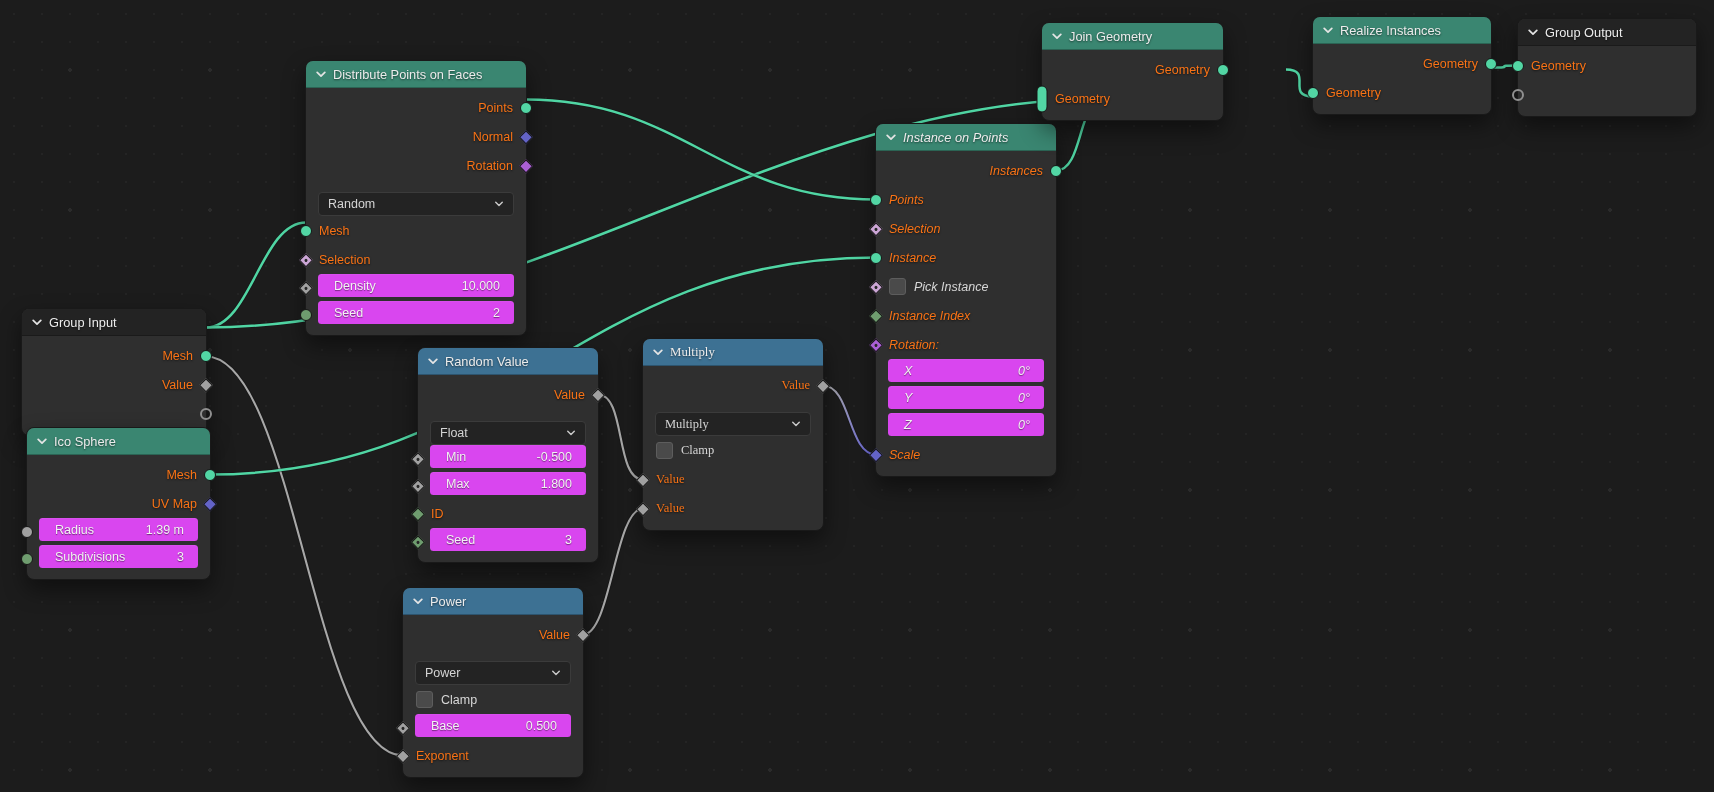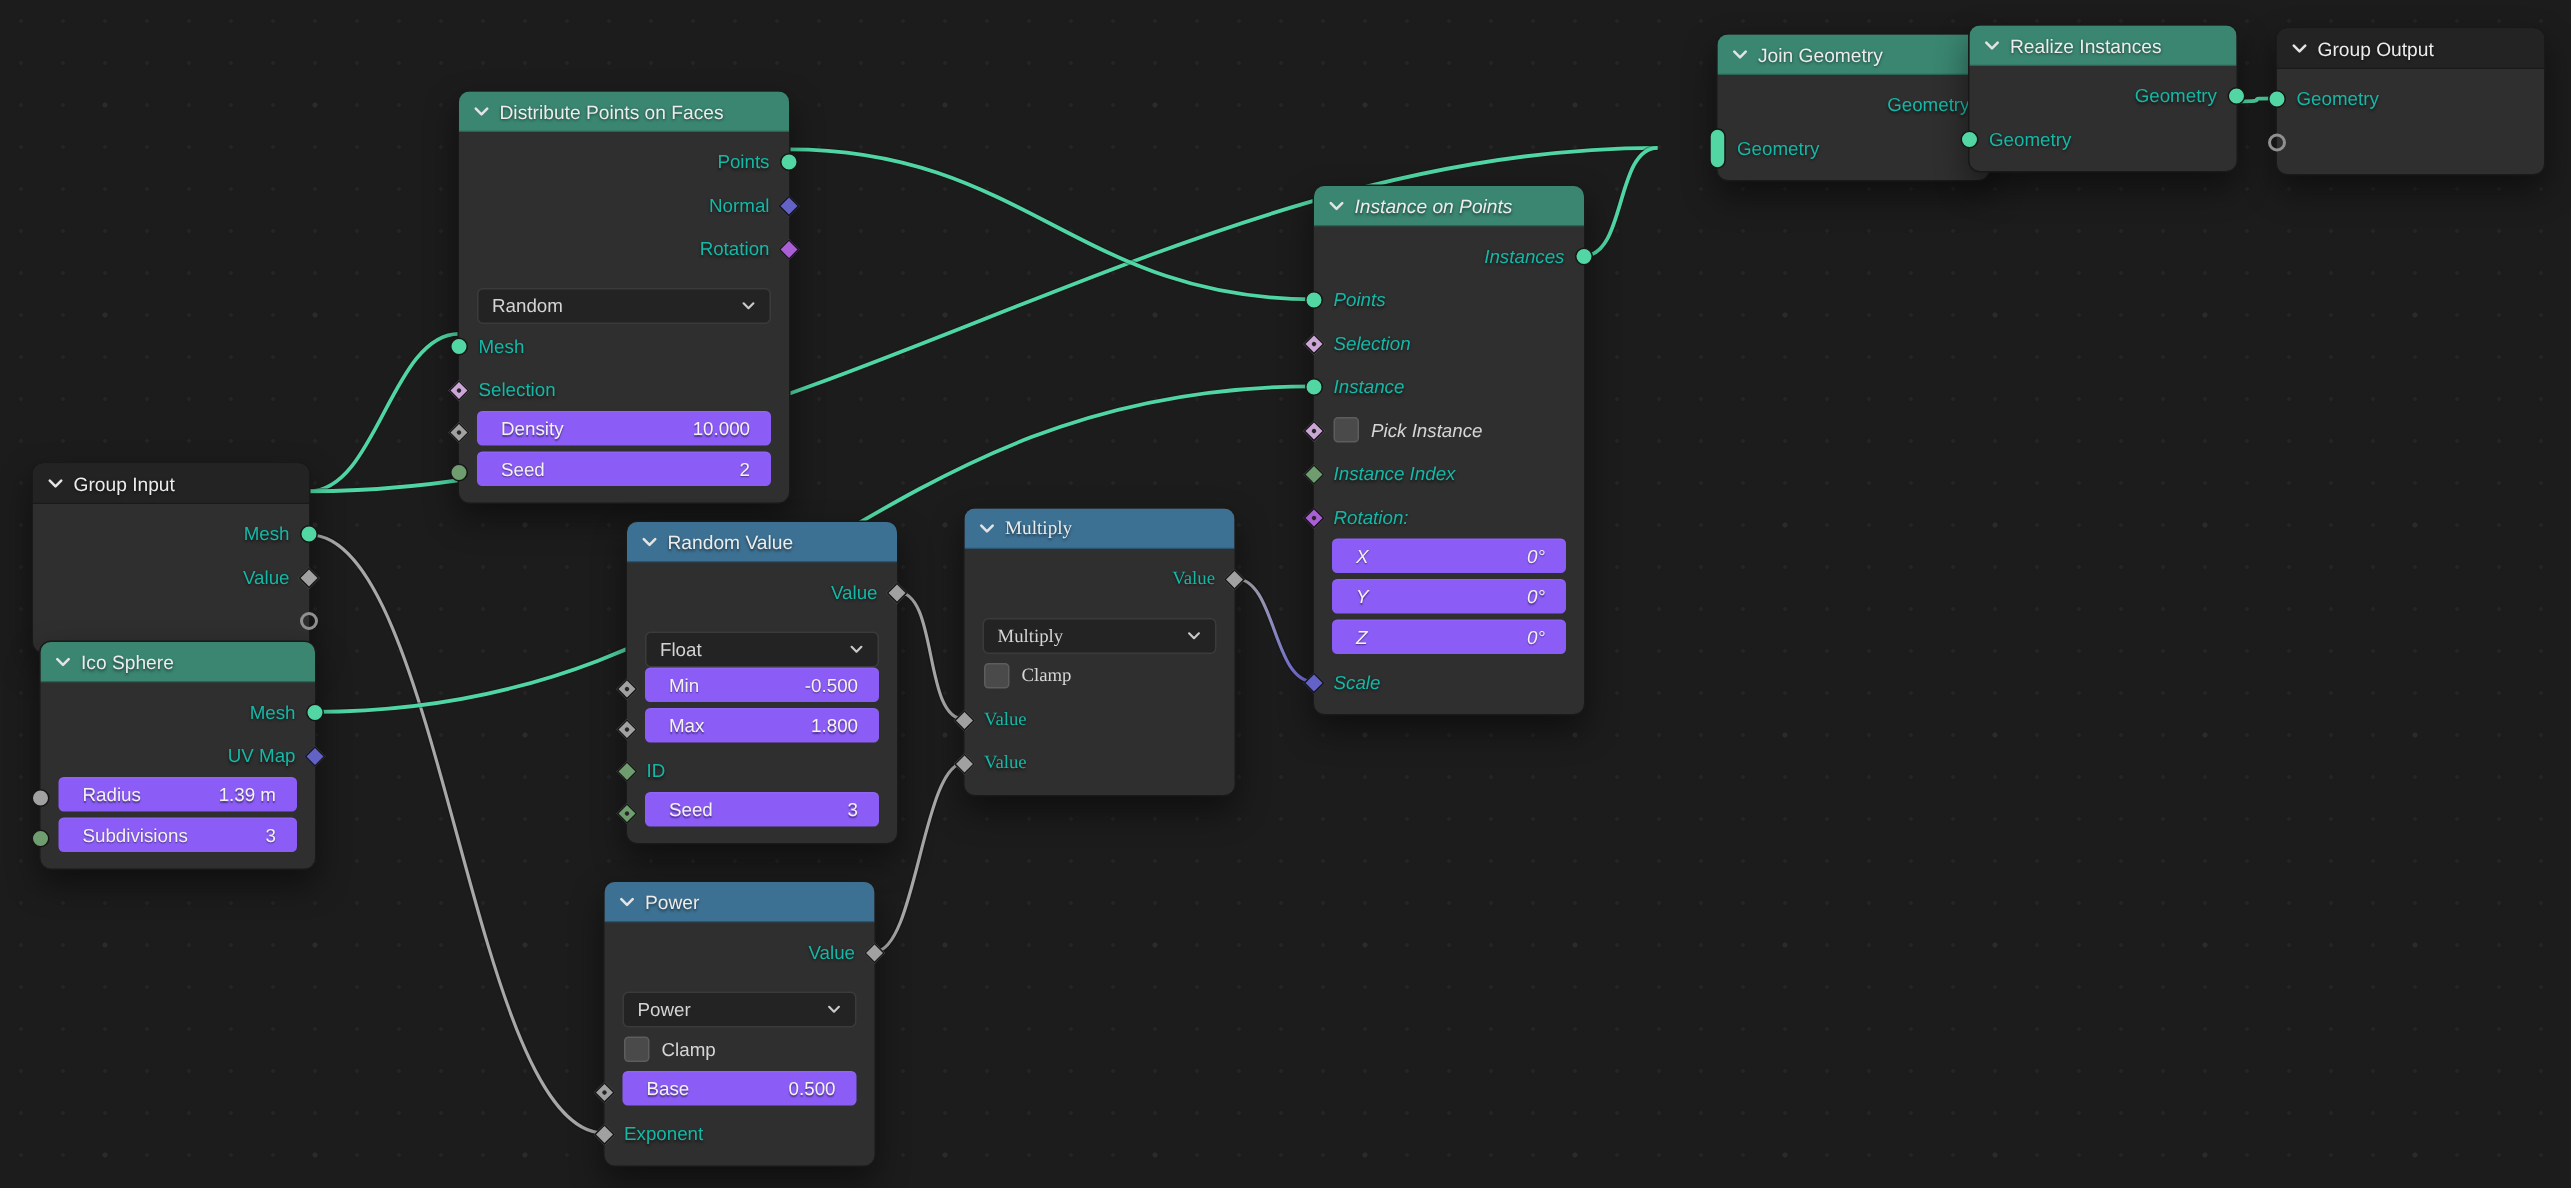--- a/index.html
+++ b/index.html
@@ -25,32 +25,32 @@
     color:#ececec;
   }
   .hdr.geometry{background:#3a8671;}
   .hdr.converter{background:#3d7193;}
   .hdr.group{background:#232323;}
   .hdr .ttl{white-space:nowrap;text-shadow:0 1px 2px rgba(0,0,0,.55);font-size:12.8px;}
   .caret{display:flex;align-items:center;}
   .rows{padding:5px 0 7px 0;}
   .row{position:relative;display:flex;align-items:center;}
   .r-socket{height:29px;}
-  .r-socket .lbl{white-space:nowrap;text-shadow:0 1px 2px rgba(0,0,0,.6);color:#14b8a6;}
+  .r-socket .lbl{white-space:nowrap;text-shadow:0 1px 2px rgba(0,0,0,.6);color:#f97316;}
   .r-socket.out{justify-content:flex-end;padding-right:13px;}
   .r-socket.in{justify-content:flex-start;padding-left:13px;gap:8px;}
   .r-dropdown{height:36px;padding:0 12px;align-items:flex-end;}
   .dropdown{
     flex:1;height:22px;background:#232323;border:1px solid #3b3b3b;border-radius:4px;
     display:flex;align-items:center;justify-content:space-between;padding:0 9px;
     color:#d4d4d4;
   }
   .r-field{height:27px;padding:0 12px;align-items:flex-start;}
   .fieldw{
-    flex:1;height:23px;background:#8b5cf6;border-radius:3.5px;
+    flex:1;height:23px;background:#d946ef;border-radius:3.5px;
     display:flex;align-items:center;justify-content:space-between;
     padding:0 14px 0 16px;color:#f2f2f2;box-shadow:inset 0 1px 0 rgba(255,255,255,.05);
   }
   .fieldw .f-lbl,.fieldw .f-val{white-space:nowrap;text-shadow:0 1px 1px rgba(0,0,0,.45);}
   .r-checkbox{height:29px;padding-left:13px;gap:8px;}
   .checkbox{
     width:15px;height:15px;background:#4a4a4a;border:1px solid #5d5d5d;
     border-radius:3px;flex:0 0 auto;
   }
   .socket{position:absolute;top:50%;box-sizing:border-box;}
@@ -416,21 +416,21 @@
             <span class="f-lbl">Z</span>
             <span class="f-val">0°</span>
           </div>
         </div>
         <div class="row r-socket in">
           <span class="lbl">Scale</span>
           <span class="socket side-in sh-diamond" style="background: rgb(99, 99, 199);"></span>
         </div>
       </div>
     </div>
-    <div class="node" style="left: 1144px; top: 22px; width: 181px;">
+    <div class="node" style="left: 1041px; top: 22px; width: 181px;">
       <div class="hdr geometry">
         <span class="caret">
           <svg width="10" height="7" viewBox="0 0 10 7" fill="none" xmlns="http://www.w3.org/2000/svg">
             <path d="M1.2 1.4 L5 5.2 L8.8 1.4" stroke="#e4e4e4" stroke-width="1.7" stroke-linecap="round" stroke-linejoin="round"></path>
           </svg>
         </span>
         <span class="ttl">Join Geometry</span>
       </div>
       <div class="rows">
         <div class="row r-socket out">

